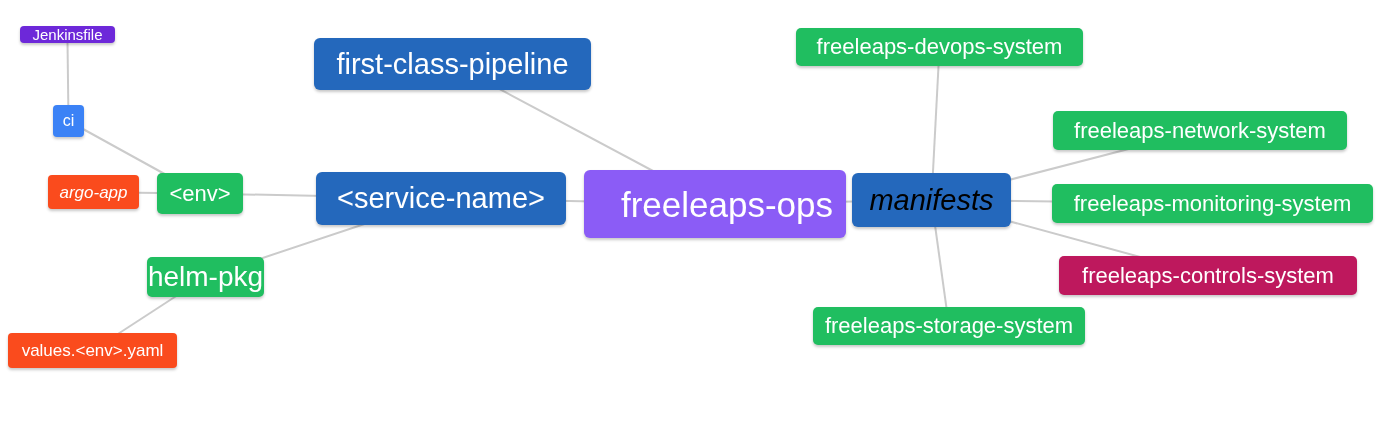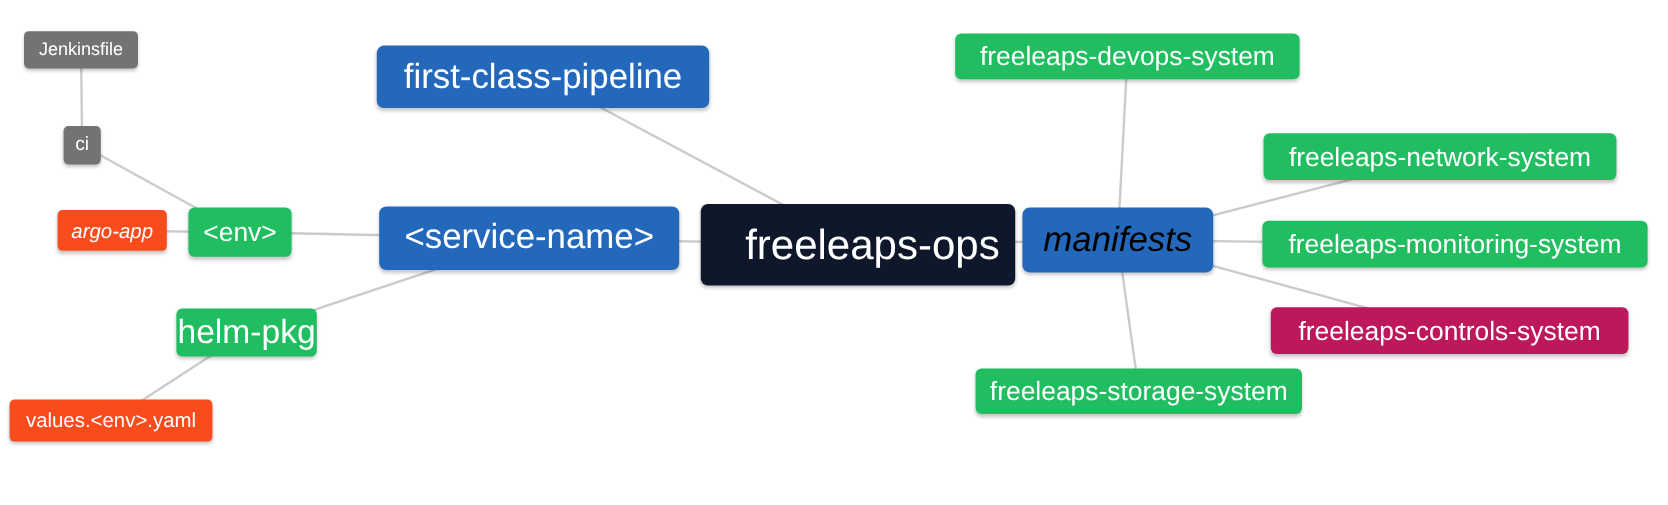--- a/index.html
+++ b/index.html
@@ -40,29 +40,29 @@
       <line x1="452.5" y1="64" x2="715" y2="204" stroke="#CBCBCB" stroke-width="2"></line>
       <line x1="441" y1="198.5" x2="715" y2="204" stroke="#CBCBCB" stroke-width="2"></line>
       <line x1="715" y1="204" x2="931.5" y2="200" stroke="#CBCBCB" stroke-width="2"></line>
       <line x1="931.5" y1="200" x2="939.5" y2="47" stroke="#CBCBCB" stroke-width="2"></line>
       <line x1="931.5" y1="200" x2="1200" y2="130.5" stroke="#CBCBCB" stroke-width="2"></line>
       <line x1="931.5" y1="200" x2="1212.5" y2="203.5" stroke="#CBCBCB" stroke-width="2"></line>
       <line x1="931.5" y1="200" x2="1208" y2="275.5" stroke="#CBCBCB" stroke-width="2"></line>
       <line x1="931.5" y1="200" x2="949" y2="326" stroke="#CBCBCB" stroke-width="2"></line>
     </svg>
 
-  <div class="node lg" style="left: 584px; top: 170px; width: 262px; height: 68px; font-size: 35px; background: #0f172a; color: rgb(255, 255, 255); padding-left: 24px;">freeleaps-ops</div>
+  <div class="node lg" style="left: 584px; top: 170px; width: 262px; height: 68px; font-size: 35px; background: #8b5cf6; color: rgb(255, 255, 255); padding-left: 24px;">freeleaps-ops</div>
   <div class="node lg" style="left: 314px; top: 38px; width: 277px; height: 52px; font-size: 29px; background: rgb(36, 104, 188); color: rgb(255, 255, 255);">first-class-pipeline</div>
   <div class="node lg" style="left: 316px; top: 172px; width: 250px; height: 53px; font-size: 29px; background: rgb(36, 104, 188); color: rgb(255, 255, 255);">&lt;service-name&gt;</div>
   <div class="node lg" style="left: 852px; top: 173px; width: 159px; height: 54px; font-size: 29px; background: rgb(36, 104, 188); color: #000000; font-style: italic;">manifests</div>
   <div class="node md" style="left: 157px; top: 173px; width: 86px; height: 41px; font-size: 22px; background: rgb(32, 190, 96); color: rgb(255, 255, 255); text-align: center;">&lt;env&gt;</div>
   <div class="node md" style="left: 147px; top: 257px; width: 117px; height: 40px; font-size: 28px; background: rgb(32, 190, 96); color: rgb(255, 255, 255);">helm-pkg</div>
   <div class="node md" style="left: 796px; top: 28px; width: 287px; height: 38px; font-size: 22px; background: rgb(32, 190, 96); color: rgb(255, 255, 255);">freeleaps-devops-system</div>
   <div class="node md" style="left: 1053px; top: 111px; width: 294px; height: 39px; font-size: 22px; background: rgb(32, 190, 96); color: rgb(255, 255, 255);">freeleaps-network-system</div>
   <div class="node md" style="left: 1052px; top: 184px; width: 321px; height: 39px; font-size: 22px; background: rgb(32, 190, 96); color: rgb(255, 255, 255);">freeleaps-monitoring-system</div>
   <div class="node md" style="left: 1059px; top: 256px; width: 298px; height: 39px; font-size: 22px; background: #be185d; color: rgb(255, 255, 255);">freeleaps-controls-system</div>
   <div class="node md" style="left: 813px; top: 307px; width: 272px; height: 38px; font-size: 22px; background: rgb(32, 190, 96); color: rgb(255, 255, 255);">freeleaps-storage-system</div>
-  <div class="node sm" style="left: 53px; top: 105px; width: 31px; height: 32px; font-size: 16px; background: #737373; color: rgb(255, 255, 255);">ci</div>
+  <div class="node sm" style="left: 53px; top: 105px; width: 31px; height: 32px; font-size: 16px; background: #3b82f6; color: rgb(255, 255, 255);">ci</div>
   <div class="node sm" style="left: 48px; top: 175px; width: 91px; height: 34px; font-size: 17px; background: rgb(250, 75, 29); color: rgb(255, 255, 255); font-style: italic;">argo-app</div>
   <div class="node sm" style="left: 8px; top: 333px; width: 169px; height: 35px; font-size: 17px; background: rgb(250, 75, 29); color: rgb(255, 255, 255);">values.&lt;env&gt;.yaml</div>
-  <div class="node sm" style="left: 20px; top: 26px; width: 95px; height: 31px; font-size: 15px; background: #737373; color: rgb(255, 255, 255);">Jenkinsfile</div>
+  <div class="node sm" style="left: 20px; top: 26px; width: 95px; height: 17px; font-size: 15px; background: #6d28d9; color: rgb(255, 255, 255);">Jenkinsfile</div>
 
 </div>
 
 </body></html>

